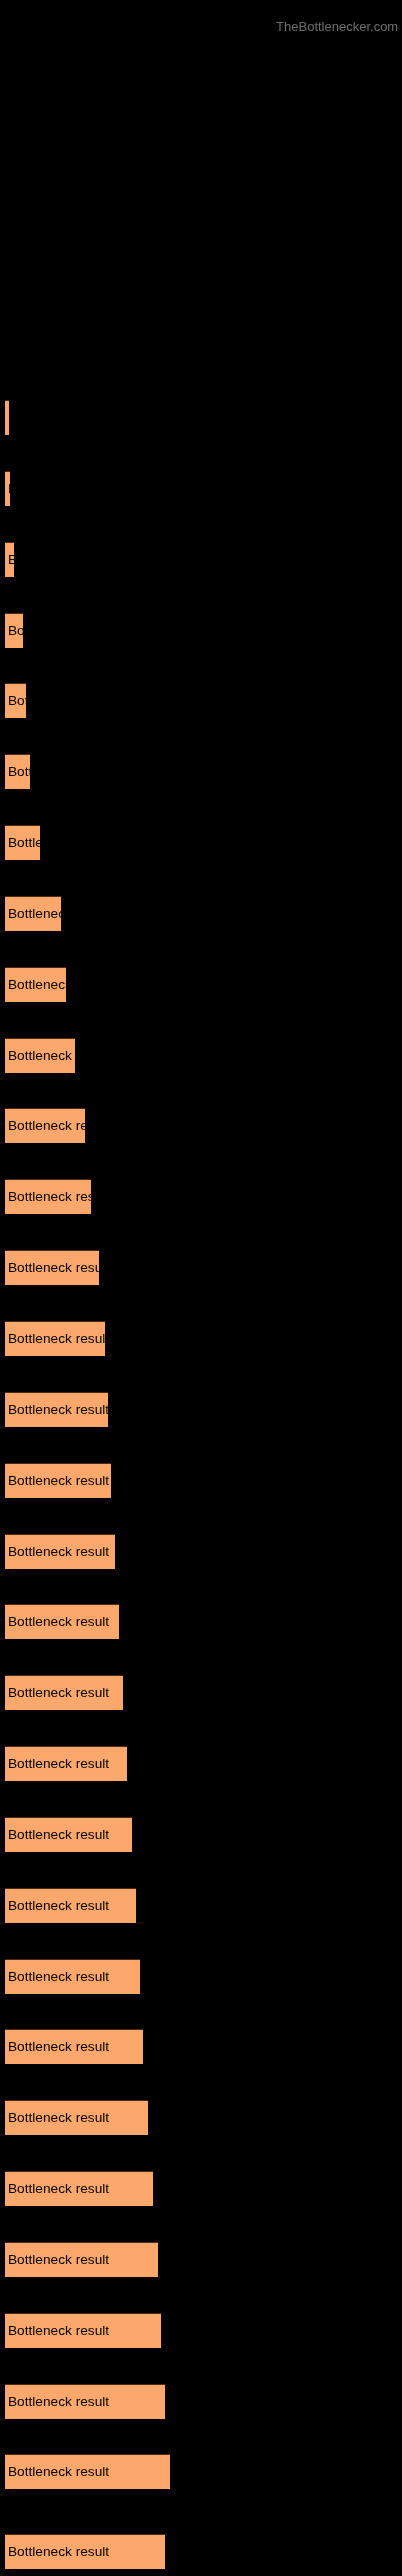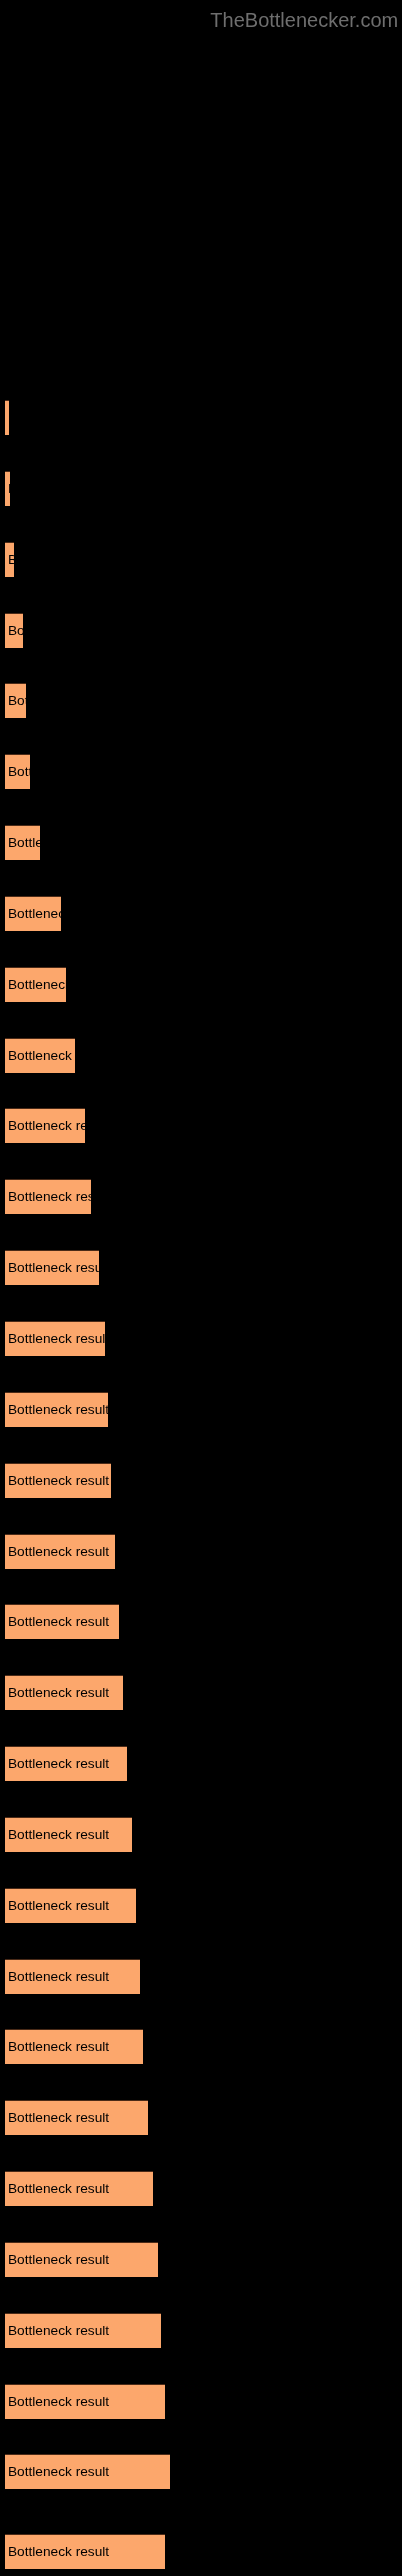--- a/index.html
+++ b/index.html
@@ -16,24 +16,24 @@
   }
   #page {
     position: relative;
     width: 403px;
     height: 2576px;
     background: #000000;
   }
   #watermark {
     position: absolute;
     right: 4.8px;
-    top: 10px;
+    top: 16px;
     color: #6e6e6e;
     font-family: "Liberation Sans", sans-serif;
-    font-size: 20px;
+    font-size: 13px;
     line-height: 21px;
     letter-spacing: 0px;
     white-space: nowrap;
     user-select: none;
   }
   #chart {
     position: absolute;
     left: 0;
     top: 0;
     width: 403px;

